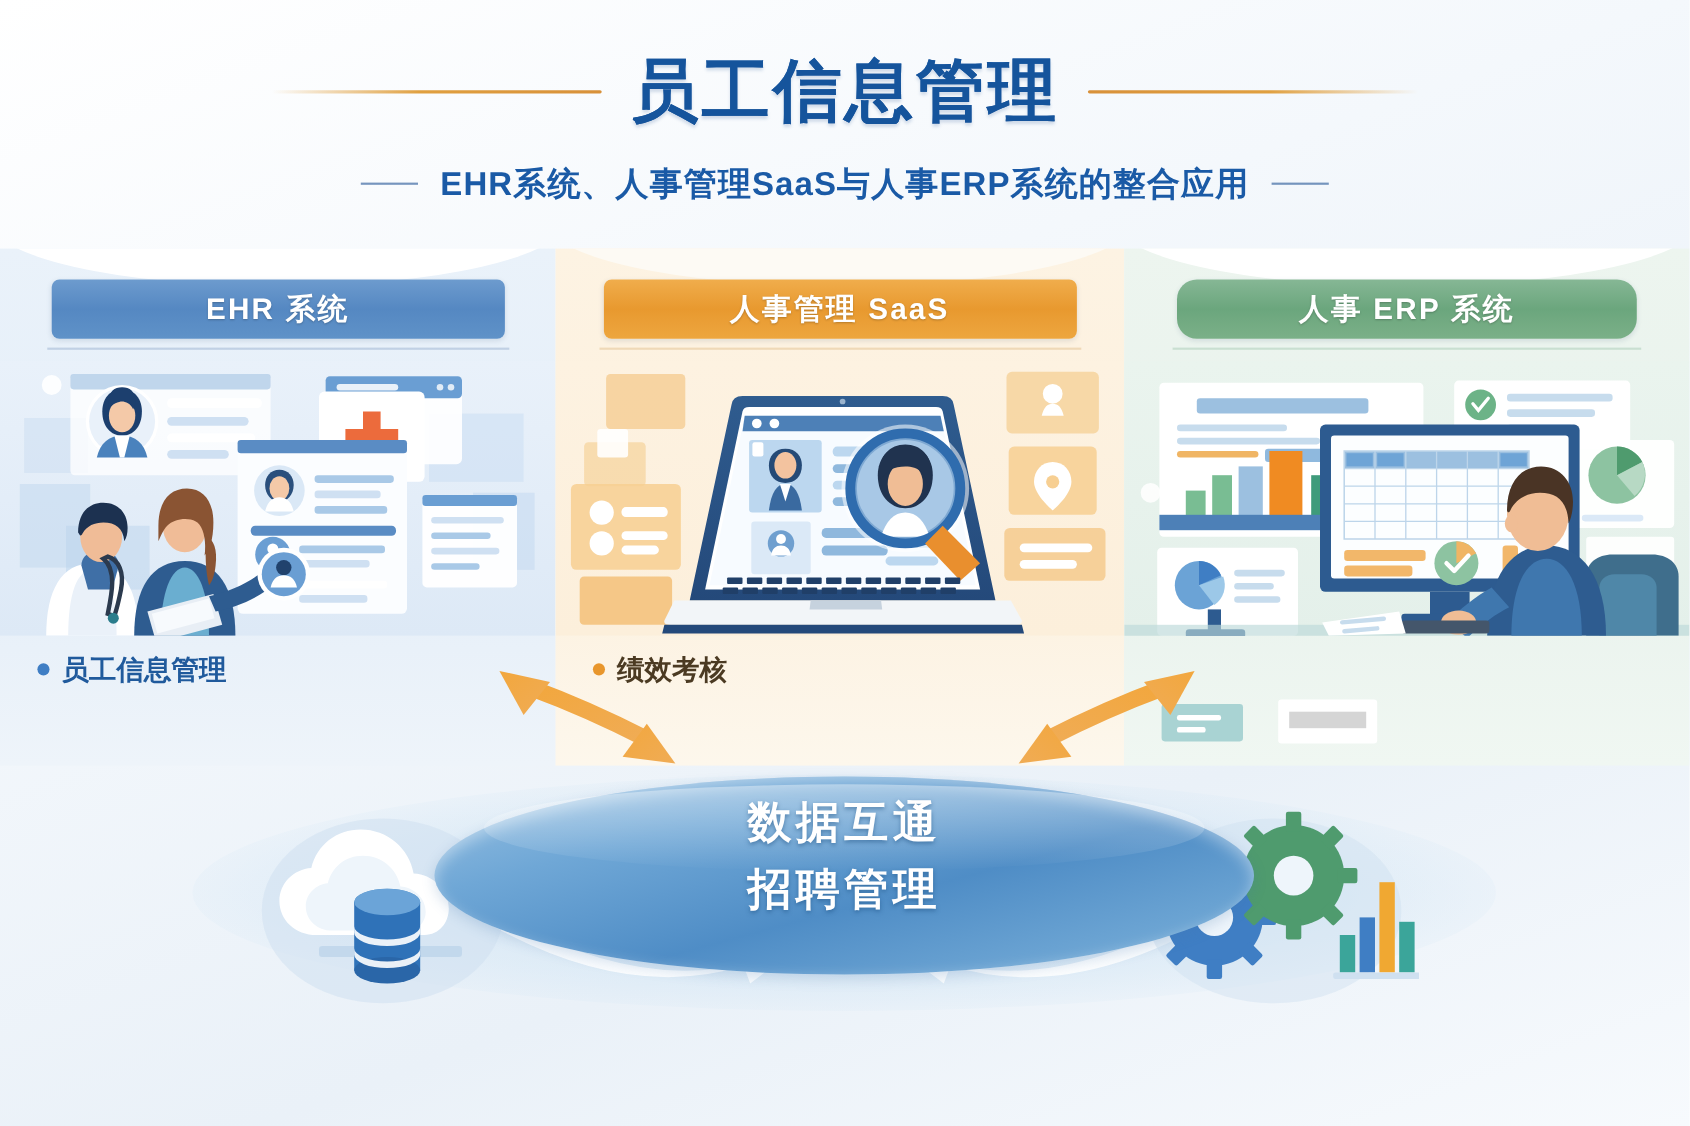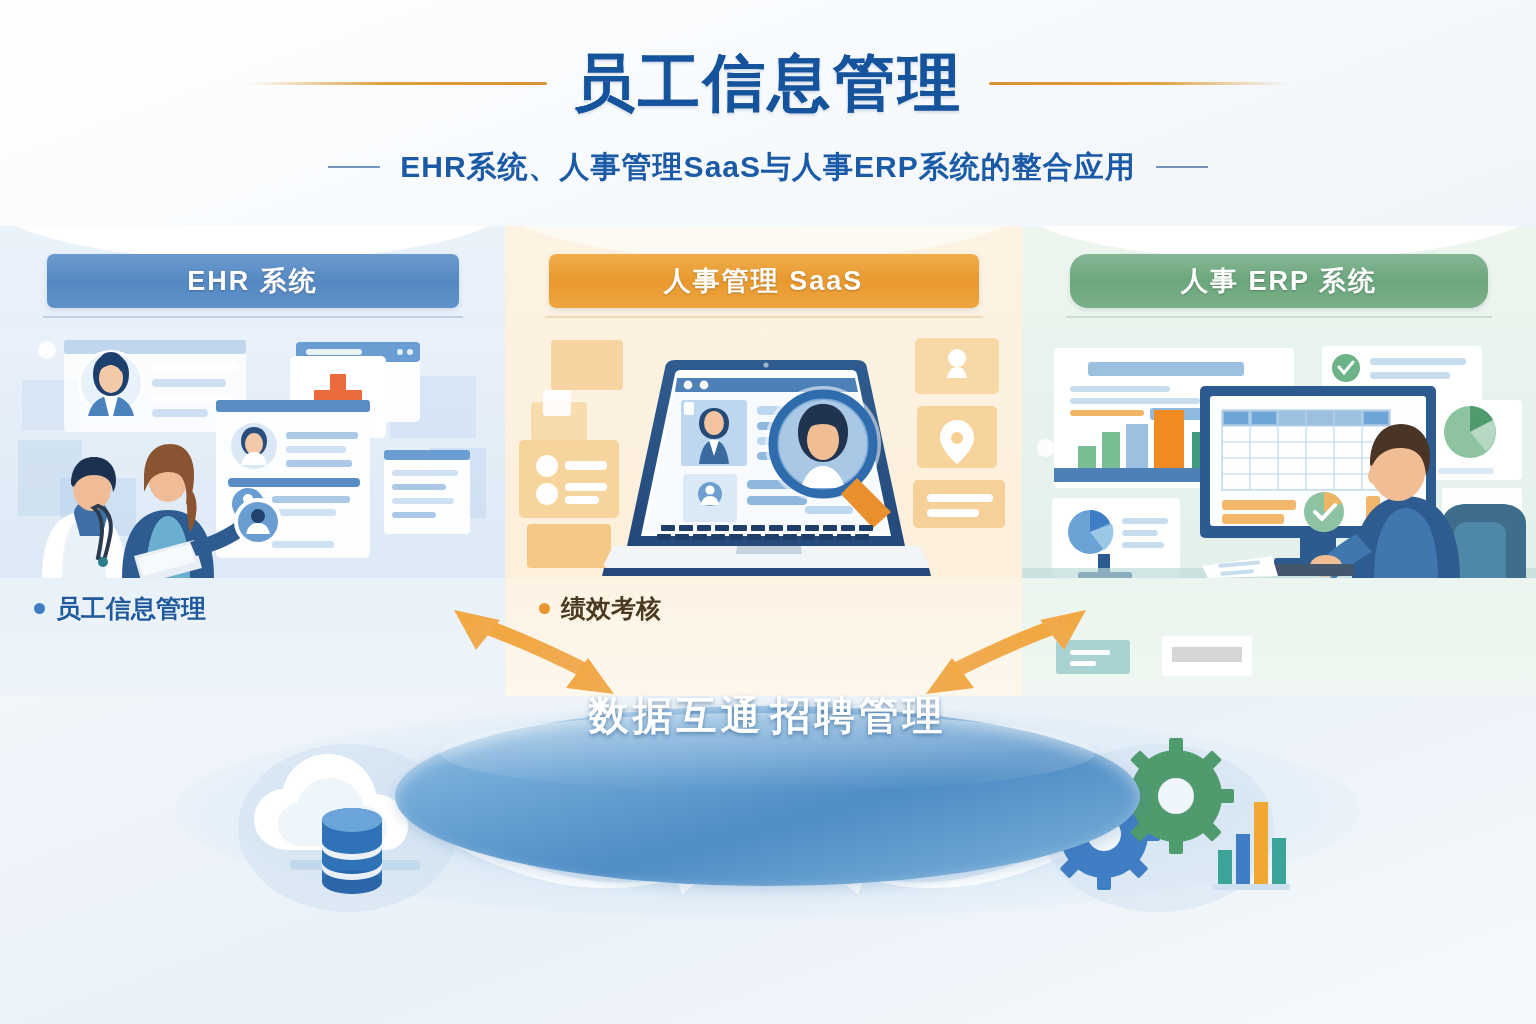--- a/index.html
+++ b/index.html
@@ -104,21 +104,21 @@
     background:linear-gradient(165deg,#9cc4e4 0%,#6fa7d6 28%,#4f8dc6 58%,#6ea6d4 85%,#9cc3e3 100%);
     box-shadow:inset 0 5px 14px rgba(255,255,255,.42), 0 4px 12px rgba(70,120,175,.22);
   }
   #center-ellipse .gloss {
     position:absolute; top:7px; left:6%; width:88%; height:44%;
     background:linear-gradient(180deg,rgba(255,255,255,.40),rgba(255,255,255,0));
     border-radius:50%;
   }
   #center-text {
     position:absolute; top:0; left:0; width:745px; height:180px;
-    display:flex; flex-direction:row; align-items:flex-start; justify-content:center; gap:6px;
+    display:flex; flex-direction:column; align-items:center; justify-content:center; gap:6px;
   }
   #center-text span {
     font-size:40px; font-weight:bold; color:#ffffff; letter-spacing:4px;
     text-shadow:0 2px 4px rgba(30,80,130,.55);
   }
 </style>
 </head>
 <body>
 
 <div id="title-block">

